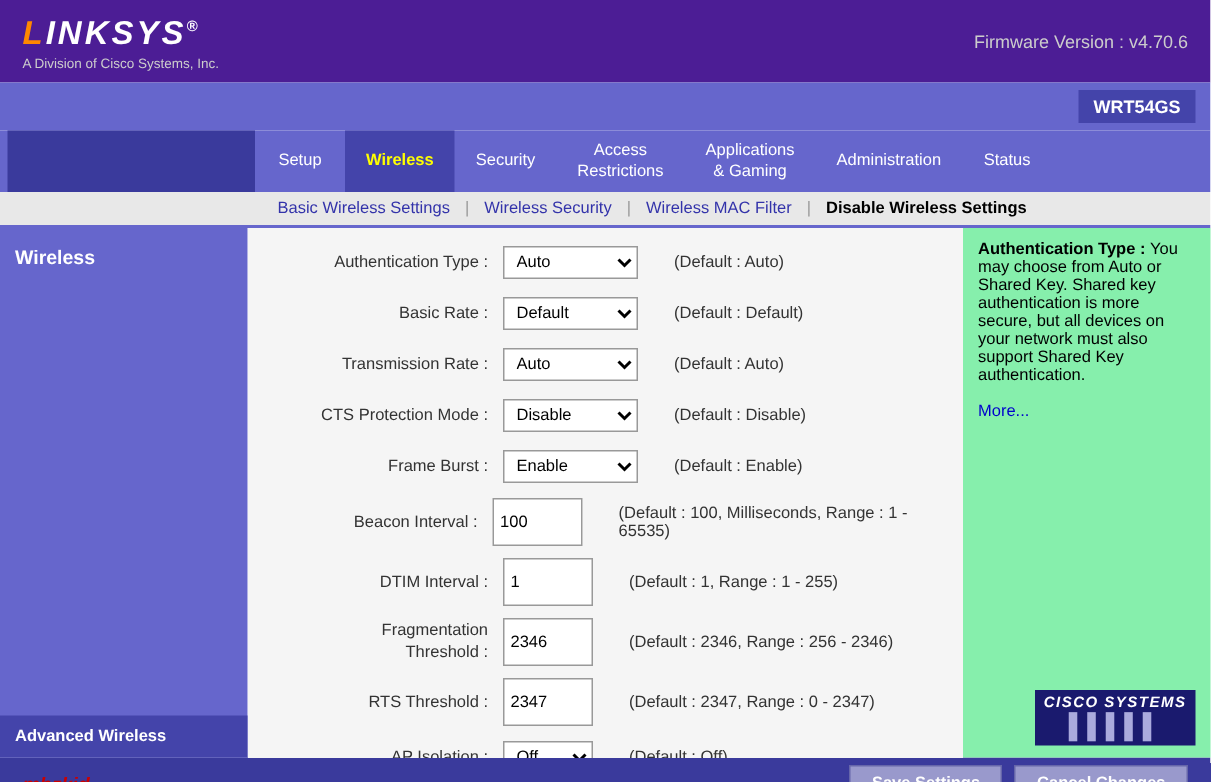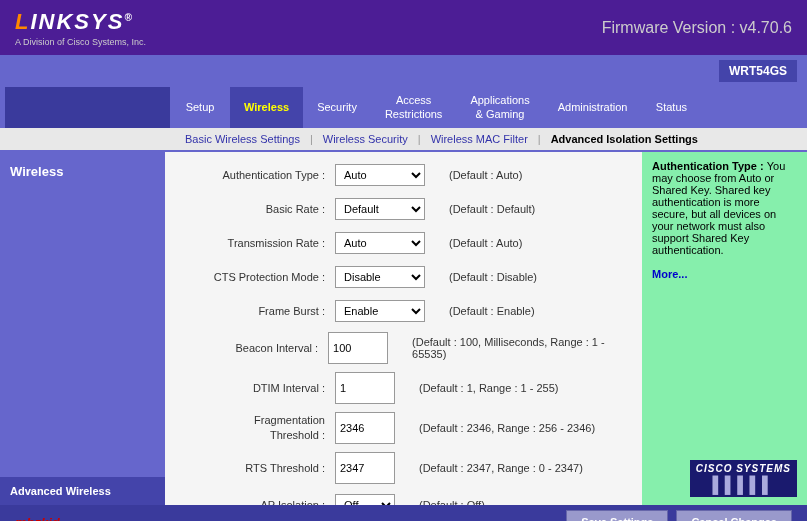--- a/index.html
+++ b/index.html
@@ -4,21 +4,21 @@
   <style>
     * { margin: 0; padding: 0; box-sizing: border-box; }
     body { width: 807px; height: 521px; font-family: Arial, sans-serif; font-size: 12px; background: #fff; overflow: hidden; }
 
     
     .header { background: #4c1d95; height: 55px; display: flex; align-items: center; padding: 0 15px; }
     .logo-area { display: flex; flex-direction: column; }
     .logo-linksys { color: white; font-size: 22px; font-weight: bold; font-style: italic; letter-spacing: 2px; }
     .logo-linksys span { color: #ff6600; }
     .logo-sub { color: #ccc; font-size: 9px; margin-top: 2px; }
-    .header-right { margin-left: auto; color: #ccc; font-size: 16px; text-align: right; }
+    .header-right { margin-left: auto; color: #ccc; font-size: 12px; text-align: right; }
 
     
     .product-bar { background: #6666cc; height: 32px; display: flex; align-items: center; justify-content: space-between; padding: 0 10px; }
     .product-name { color: white; font-size: 13px; font-weight: bold; text-align: center; flex: 1; }
     .product-model { background: #4444aa; color: white; font-size: 12px; font-weight: bold; padding: 4px 10px; }
 
     
     .nav-tabs { background: #6666cc; display: flex; align-items: stretch; padding: 0 5px; }
     .nav-tab { color: white; font-size: 11px; text-align: center; padding: 6px 14px; cursor: pointer; min-width: 60px; display: flex; align-items: center; justify-content: center; }
     .nav-tab.active { background: #4444aa; font-weight: bold; color: #ffff00; }
@@ -55,21 +55,21 @@
       font-size: 11px;
       padding: 2px 4px;
       border: 1px solid #999;
       height: 32px;
       width: 60px;
     }
 
     
     .help-panel { width: 165px; min-width: 165px; background: #86efac; padding: 8px 10px; font-size: 11px; color: #000; }
     .help-title { font-weight: bold; color: #000; margin-bottom: 5px; }
-    .help-more { color: #0000cc; cursor: pointer; font-weight: bold; }
+    .help-more { color: #0000cc; cursor: pointer; }
 
     
     .bottom-bar { background: #3a3a9c; height: 35px; display: flex; align-items: center; padding: 0 15px; justify-content: space-between; }
     .watermark { color: #cc0000; font-size: 13px; font-weight: bold; font-style: italic; }
     .bottom-buttons { display: flex; gap: 8px; }
     .btn { background: #9999cc; color: white; border: 1px solid #6666aa; font-size: 11px; padding: 5px 14px; cursor: pointer; font-weight: bold; }
 
     .all-wrapper { position: relative; }
     .middle-row { display: flex; height: 353px; }
   </style>
@@ -105,21 +105,21 @@
   </div>
 
   <div class="sub-nav">
     <div style="width:165px; min-width:165px;"></div>
     <span class="sub-nav-item">Basic Wireless Settings</span>
     <span class="sub-nav-sep">|</span>
     <span class="sub-nav-item">Wireless Security</span>
     <span class="sub-nav-sep">|</span>
     <span class="sub-nav-item">Wireless MAC Filter</span>
     <span class="sub-nav-sep">|</span>
-    <span class="sub-nav-item active">Advanced Isolation Settings</span>
+    <span class="sub-nav-item active">Disable Wireless Settings</span>
   </div>
 
   <div class="middle-row">
 
     <div class="sidebar">
       <div class="sidebar-title">Wireless</div>
       <div style="flex:1"></div>
       <div class="section-title">Advanced Wireless</div>
     </div>
 

